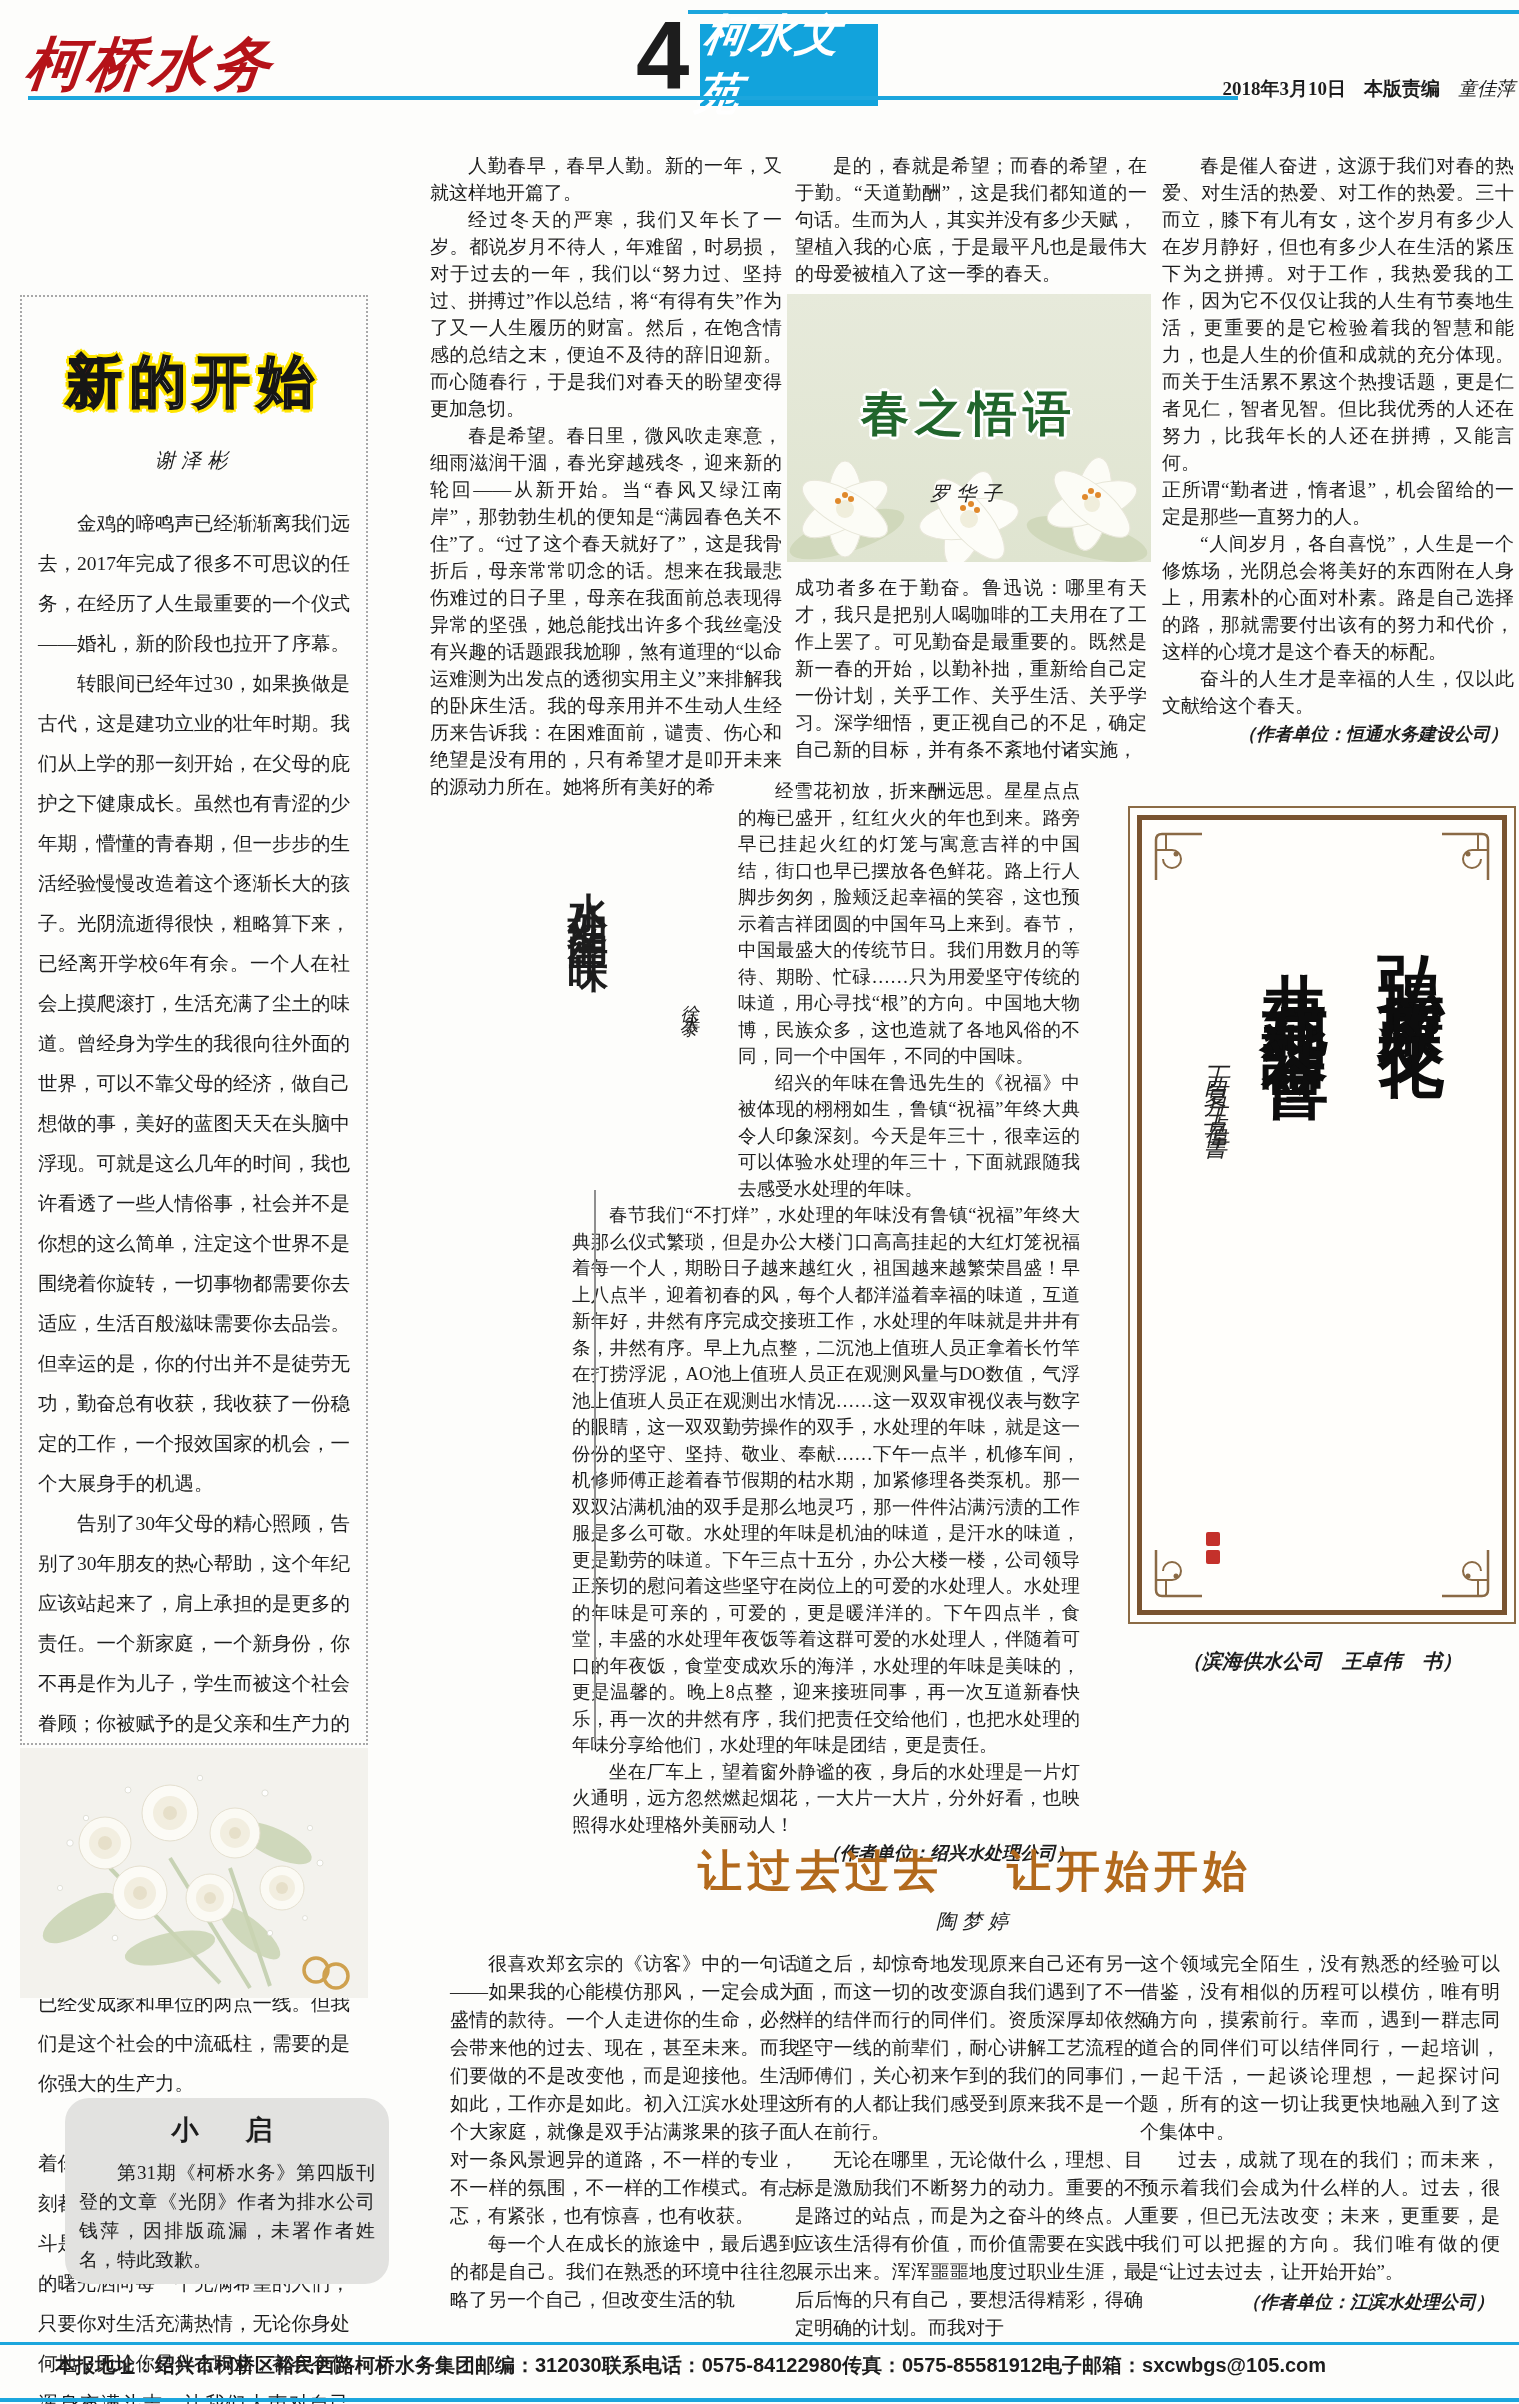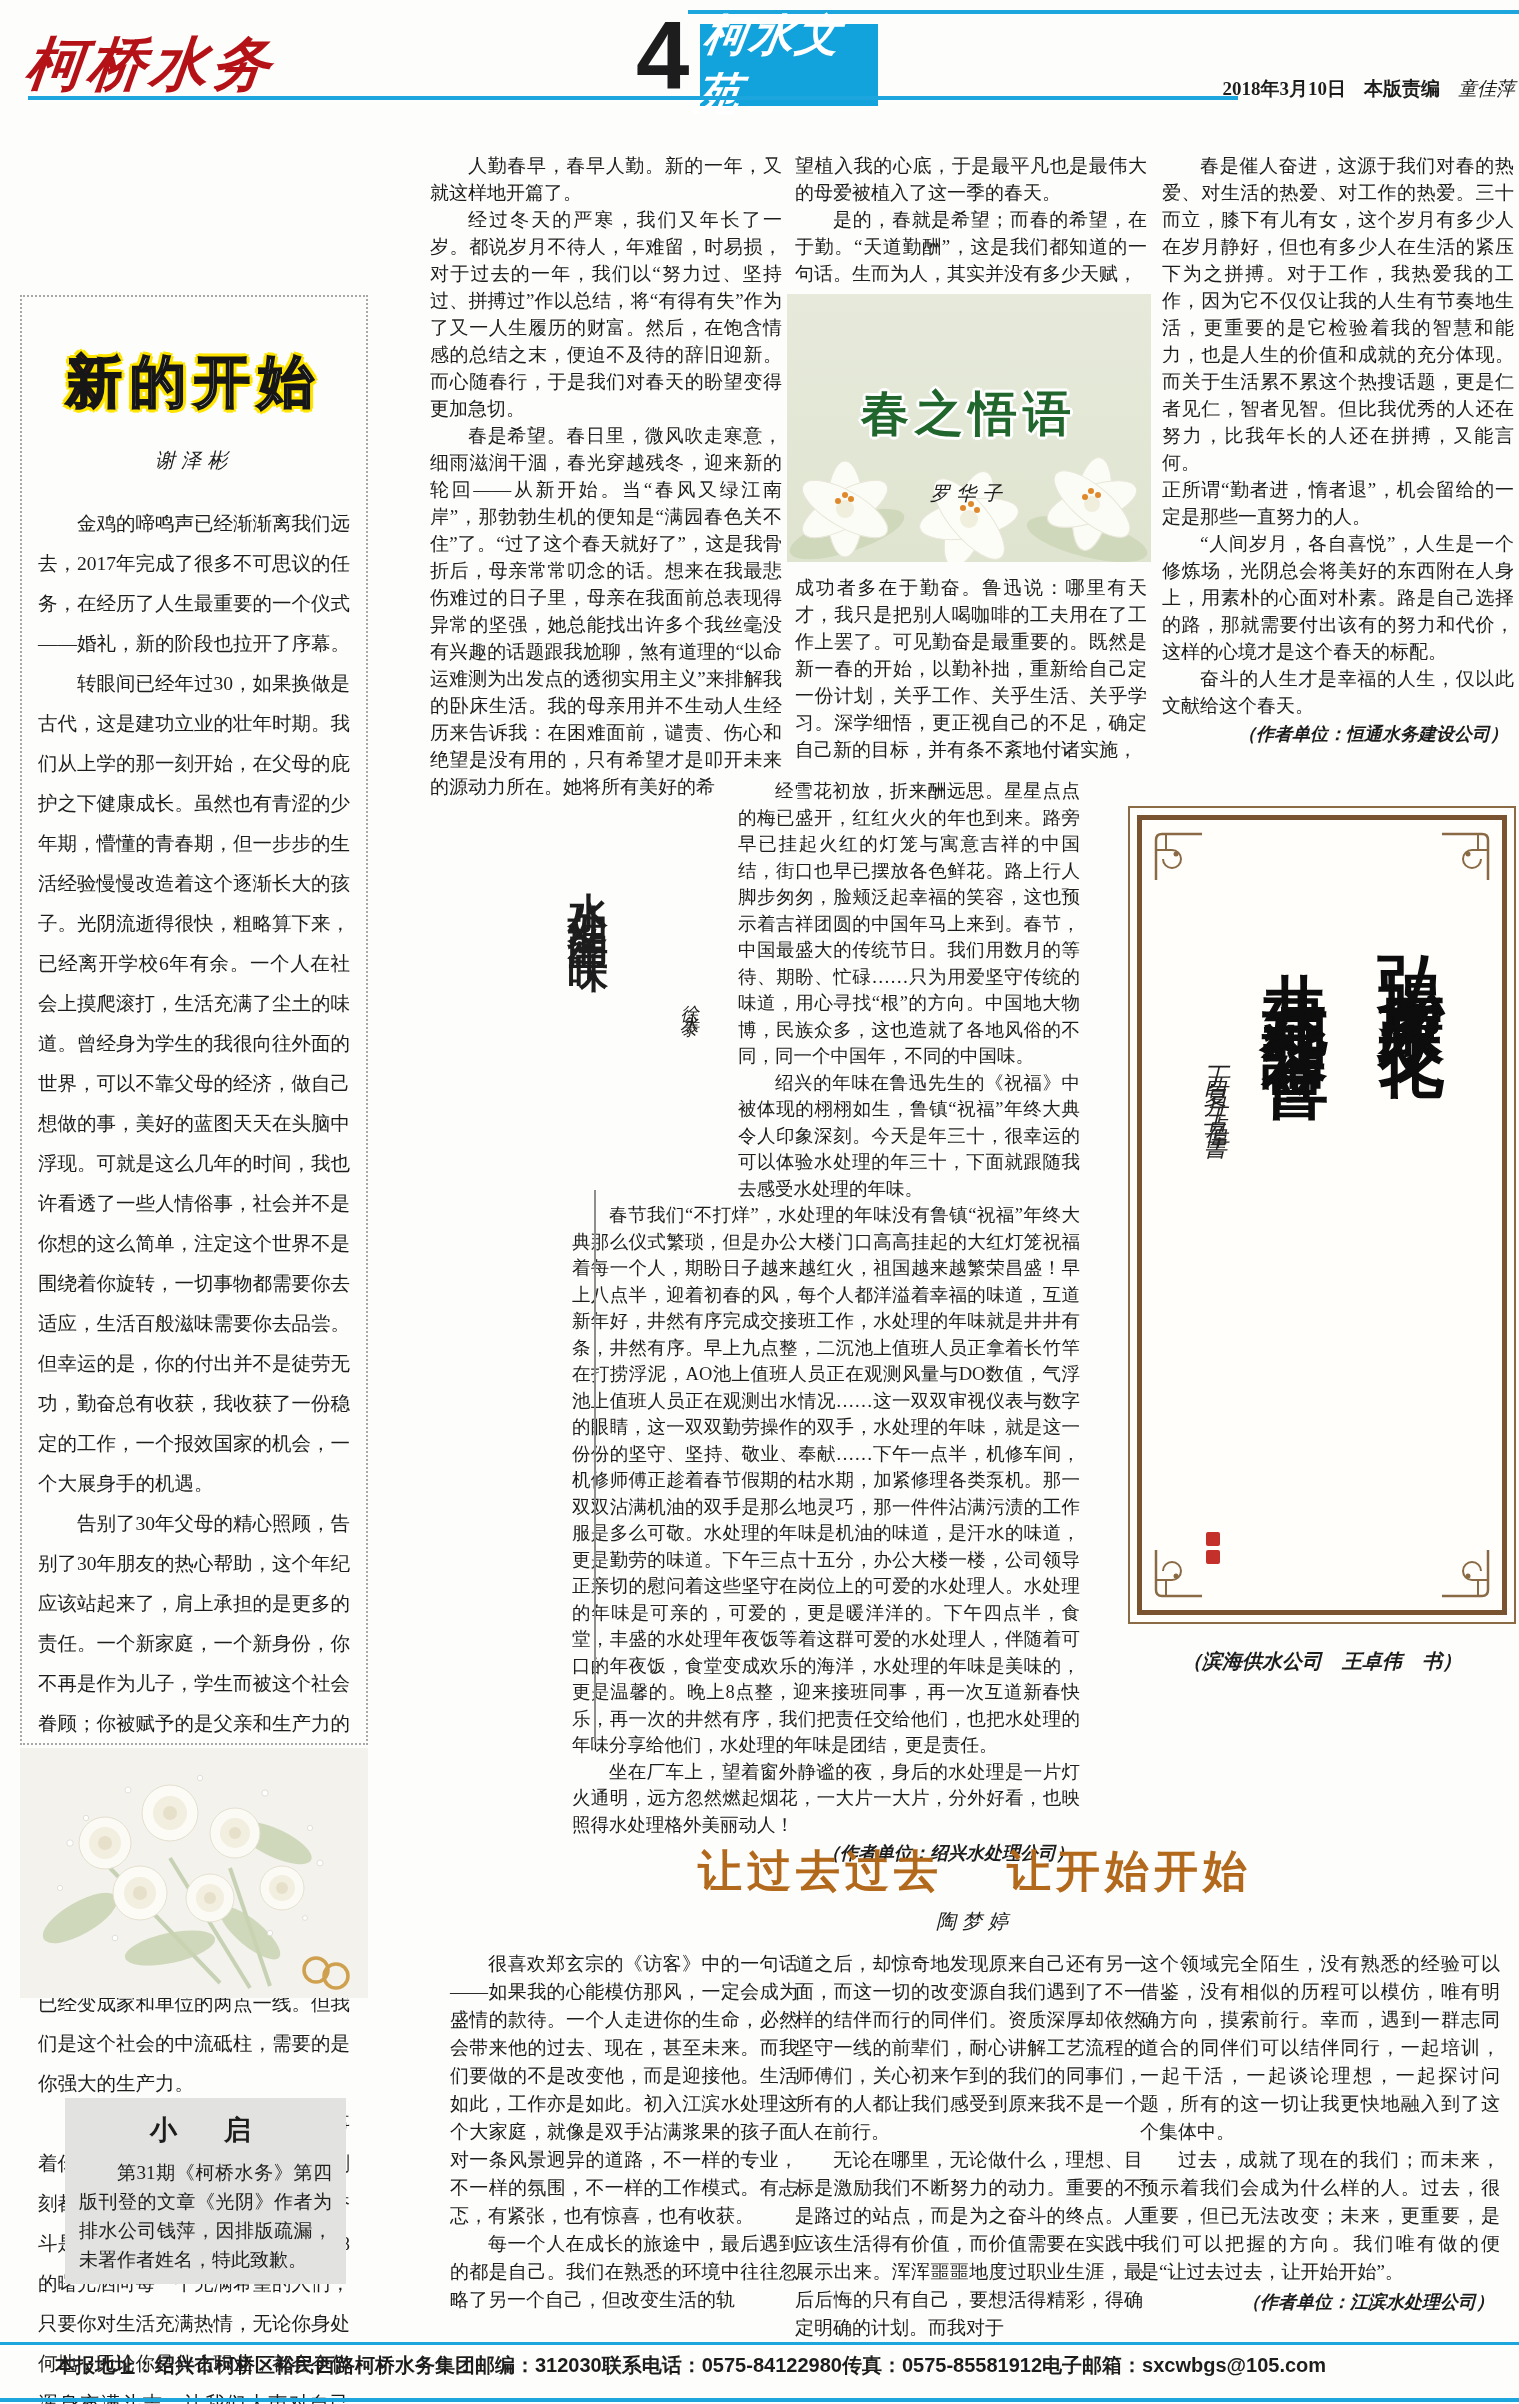--- a/index.html
+++ b/index.html
@@ -34,21 +34,21 @@
       -3px -3px 0 #ffe500,3px -3px 0 #ffe500,-3px 3px 0 #ffe500,3px 3px 0 #ffe500;}
   .bubble-title .t-red{color:#cf1d17;}
   .bubble-title .t-white{color:#ffffff;}
   .left-box .byline{margin-top:26px;}
   .left-body{padding:30px 16px 0 16px;font-size:19.5px;line-height:40px;}
 
   
   .bouquet{left:20px;top:1748px;width:348px;height:250px;}
 
   
-  .notice{left:65px;top:2098px;width:281px;height:186px;background:#e2e2e0;box-sizing:border-box;padding:14px 14px 0 14px;}
+  .notice{left:65px;top:2098px;width:324px;height:186px;background:#e2e2e0;box-sizing:border-box;padding:14px 14px 0 14px;border-radius:24px;}
   .notice-title{text-align:center;font-size:27px;font-weight:bold;letter-spacing:10px;margin-bottom:10px;font-family:"Liberation Sans",sans-serif;}
   .notice-body{font-size:19px;line-height:29px;}
 
   
   .spring-col{font-size:19px;line-height:27px;width:352px;}
   .sp-c1{left:430px;top:152px;}
   .sp-c2t{left:795px;top:152px;}
   .sp-c2b{left:795px;top:574px;}
   .sp-c3{left:1162px;top:152px;}
   .spring-img{left:787px;top:294px;width:364px;height:268px;overflow:hidden;}
@@ -204,22 +204,22 @@
     <p class="para notice-body">第31期《柯桥水务》第四版刊登的文章《光阴》作者为排水公司钱萍，因排版疏漏，未署作者姓名，特此致歉。</p>
   </div>
 
   <div class="abs spring-col sp-c1">
     <p class="para">人勤春早，春早人勤。新的一年，又就这样地开篇了。</p>
     <p class="para">经过冬天的严寒，我们又年长了一岁。都说岁月不待人，年难留，时易损，对于过去的一年，我们以“努力过、坚持过、拼搏过”作以总结，将“有得有失”作为了又一人生履历的财富。然后，在饱含情感的总结之末，便迫不及待的辞旧迎新。而心随春行，于是我们对春天的盼望变得更加急切。</p>
     <p class="para">春是希望。春日里，微风吹走寒意，细雨滋润干涸，春光穿越残冬，迎来新的轮回——从新开始。当“春风又绿江南岸”，那勃勃生机的便知是“满园春色关不住”了。“过了这个春天就好了”，这是我骨折后，母亲常常叨念的话。想来在我最悲伤难过的日子里，母亲在我面前总表现得异常的坚强，她总能找出许多个我丝毫没有兴趣的话题跟我尬聊，煞有道理的“以命运难测为出发点的透彻实用主义”来排解我的卧床生活。我的母亲用并不生动人生经历来告诉我：在困难面前，谴责、伤心和绝望是没有用的，只有希望才是叩开未来的源动力所在。她将所有美好的希</p>
   </div>
 
   <div class="abs spring-col sp-c2t">
+    <p class="para">是的，春就是希望；而春的希望，在于勤。“天道勤酬”，这是我们都知道的一句话。生而为人，其实并没有多少天赋，</p>
     <p class="para cont">望植入我的心底，于是最平凡也是最伟大的母爱被植入了这一季的春天。</p>
-    <p class="para">是的，春就是希望；而春的希望，在于勤。“天道勤酬”，这是我们都知道的一句话。生而为人，其实并没有多少天赋，</p>
   </div>
 
   <div class="abs spring-img">
     <svg width="364" height="268" viewBox="0 0 364 268">
       <defs>
         <linearGradient id="lg" x1="0" y1="0" x2="0" y2="1">
           <stop offset="0" stop-color="#e7eadb"></stop>
             <stop offset="1" stop-color="#dfe4d0"></stop>
         </linearGradient>
       </defs>

